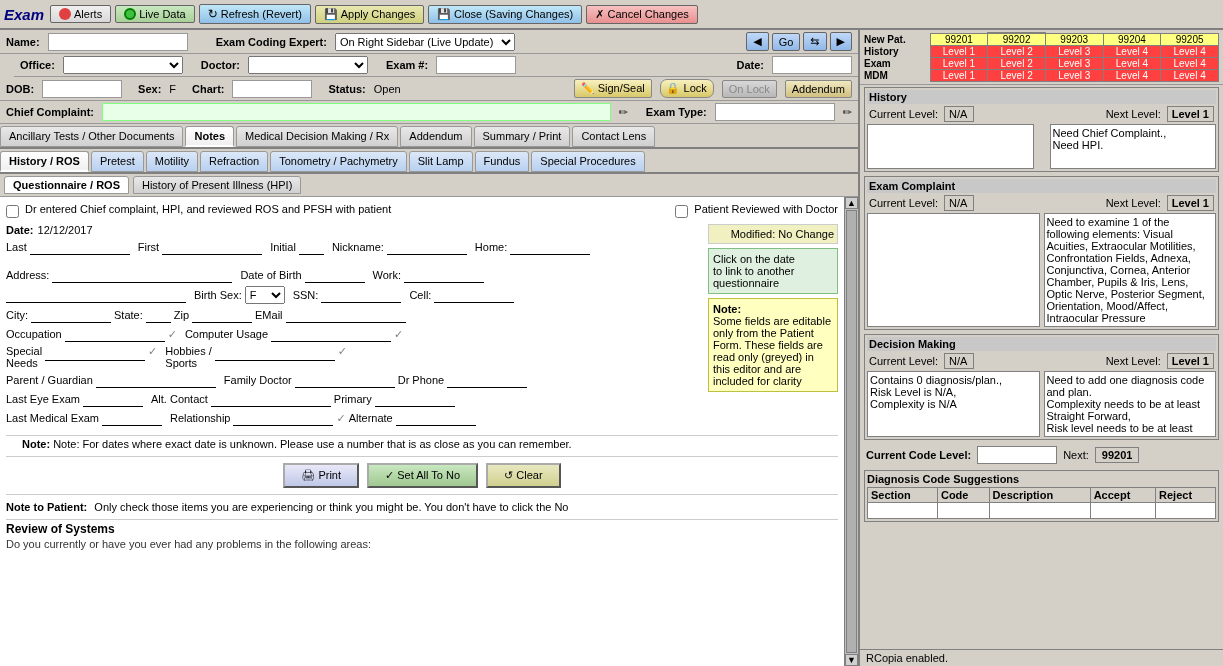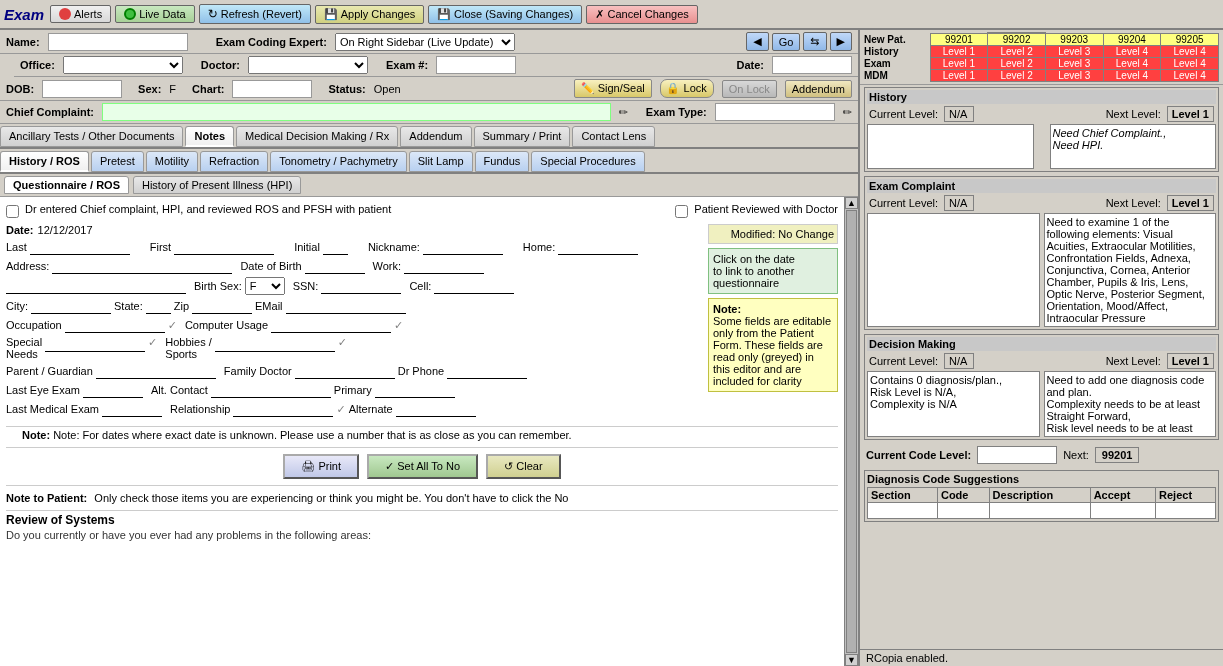--- a/index.html
+++ b/index.html
@@ -190,21 +190,21 @@
         </div>
 
         <div style="display:flex; align-items:flex-start; margin-bottom:6px;">
           <div style="flex:1;">
 
             <div>
               <div style="display:flex; align-items:center; gap:4px; margin-bottom:3px;">
                 <span style="font-weight:bold;">Date:</span>
                 <span>12/12/2017</span>
               </div>
-              <div style="display:flex; gap:20px; margin-bottom:3px;">
+              <div style="display:flex; gap:8px; margin-bottom:12px;">
                 <div style="display:flex;align-items:center;gap:3px;">
                   <span>Last</span>
                   <input type="text" style="border-top: none; border-right: none; border-left: none; border-image: initial; border-bottom: 1px solid rgb(0, 0, 0); width: 100px; font-size: 11px; height: 16px;">
                 </div>
                 <div style="display:flex;align-items:center;gap:3px;">
                   <span>First</span>
                   <input type="text" style="border-top: none; border-right: none; border-left: none; border-image: initial; border-bottom: 1px solid rgb(0, 0, 0); width: 100px; font-size: 11px; height: 16px;">
                 </div>
                 <div style="display:flex;align-items:center;gap:3px;">
                   <span>Initial</span>
@@ -438,21 +438,21 @@
 
     <div style="border:1px solid #808080;margin:2px 4px;padding:2px;">
       <div style="font-weight:bold;font-size:11px;background:#c8c8c8;padding:1px 2px;">History</div>
       <div style="display:flex;align-items:center;gap:6px;padding:2px;">
         <span style="font-size:11px;">Current Level:</span>
         <span style="border:1px solid #808080;background:#d4d0c8;padding:1px 4px;font-size:11px;min-width:30px;">N/A</span>
         <span style="flex:1;"></span>
         <span style="font-size:11px;">Next Level:</span>
         <span style="border:1px solid #808080;background:#d4d0c8;padding:1px 4px;font-size:11px;font-weight:bold;min-width:40px;">Level 1</span>
       </div>
-      <div style="display:flex;gap:16px;font-style:italic;">
+      <div style="display:flex;gap:16px;">
         <div style="flex:1;background:#fff;border:1px solid #808080;min-height:45px;padding:2px;font-size:11px;">
         </div>
         <div style="flex:1;background:#fff;border:1px solid #808080;min-height:45px;padding:2px;font-size:11px;">
           <span style="white-space:pre-line;">Need Chief Complaint.,
 Need HPI.</span>
         </div>
       </div>
     </div>
 
     <div style="border:1px solid #808080;margin:2px 4px;padding:2px;">

